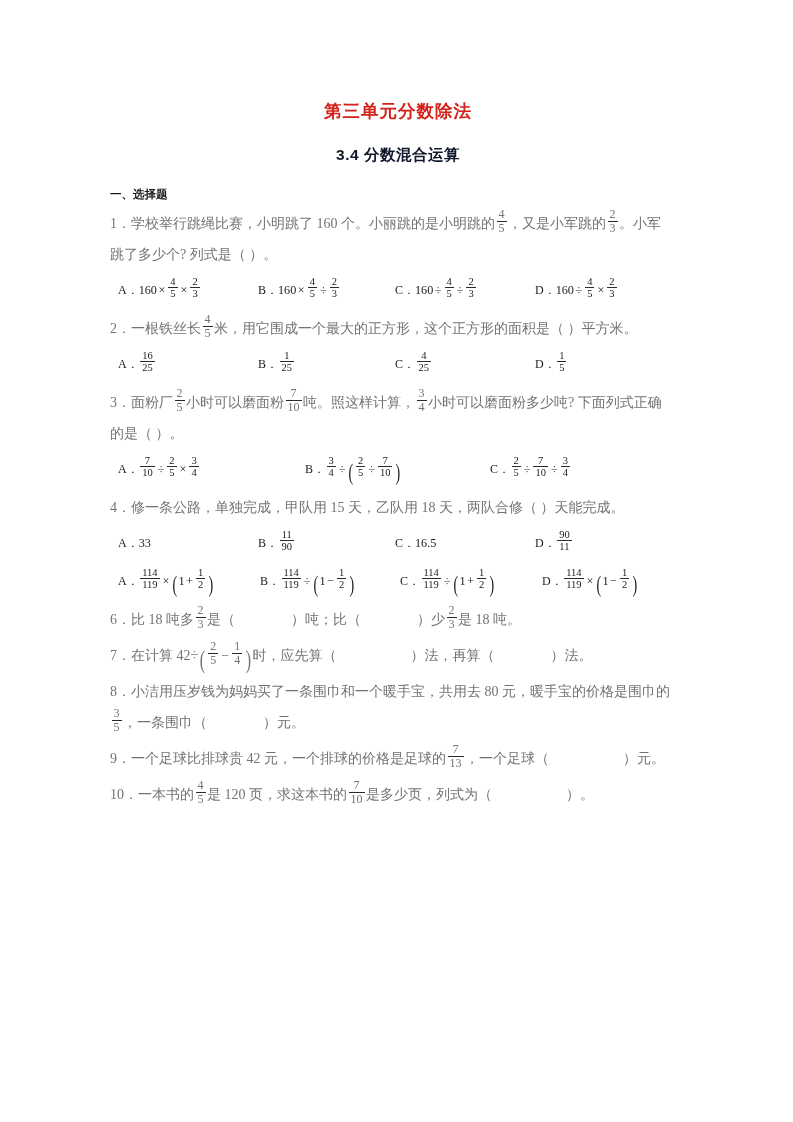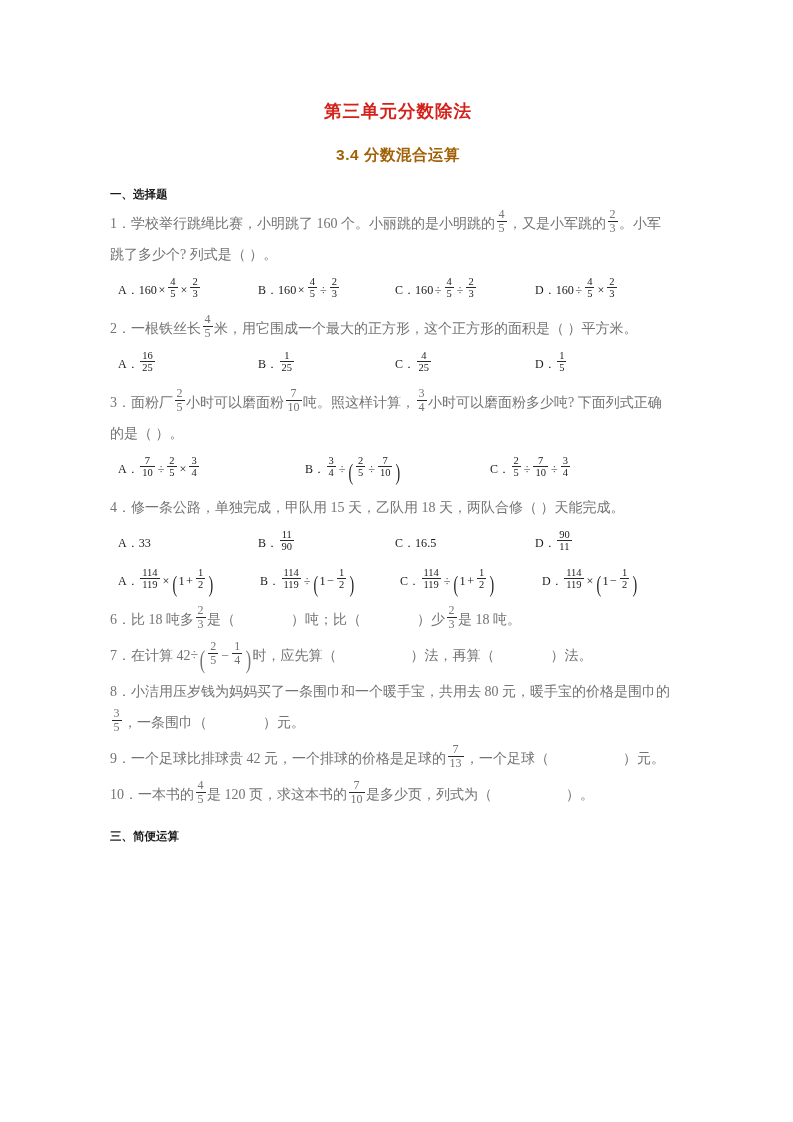--- a/index.html
+++ b/index.html
@@ -127,21 +127,21 @@
   .op { margin: 0 1.5px; }
   .mono-n { font-family: "Liberation Serif", serif; }
 </style>
 </head>
 <body>
 
 <div class="page">
  <div class="content">
 
   <h1 class="doc-title" style="color: rgb(212, 33, 26);">第三单元分数除法</h1>
-  <h2 class="doc-subtitle" style="color: #a16207;">3.4  分数混合运算</h2>
+  <h2 class="doc-subtitle" style="color: #0f172a;">3.4  分数混合运算</h2>
 
   <div class="sub-head">一、选择题</div>
 
   <div class="q">
     <span class="num">1．</span><span>学校举行跳绳比赛，小明跳了 160 个。小丽跳的是小明跳的</span><span class="frac"><span class="n">4</span><span class="d">5</span></span><span>，又是小军跳的</span><span class="frac"><span class="n">2</span><span class="d">3</span></span><span>。小军</span><br>
     <span>跳了多少个? 列式是（        ）。</span>
   </div>
   <div class="opts">
     <span class="opt" style="left:8px"><span class="lbl">A．</span><span class="mono-n">160</span><span class="op">×</span><span class="frac"><span class="n">4</span><span class="d">5</span></span><span class="op">×</span><span class="frac"><span class="n">2</span><span class="d">3</span></span></span>
     <span class="opt" style="left:148px"><span class="lbl">B．</span><span class="mono-n">160</span><span class="op">×</span><span class="frac"><span class="n">4</span><span class="d">5</span></span><span class="op">÷</span><span class="frac"><span class="n">2</span><span class="d">3</span></span></span>
@@ -201,16 +201,15 @@
   </div>
 
   <div class="q">
     <span class="num">9．</span><span>一个足球比排球贵 42 元，一个排球的价格是足球的</span><span class="frac"><span class="n">7</span><span class="d">13</span></span><span>，一个足球（</span><span class="blank-lg"></span><span>）元。</span>
   </div>
 
   <div class="q">
     <span class="num">10．</span><span>一本书的</span><span class="frac"><span class="n">4</span><span class="d">5</span></span><span>是 120 页，求这本书的</span><span class="frac"><span class="n">7</span><span class="d">10</span></span><span>是多少页，列式为（</span><span class="blank-lg"></span><span>）。</span>
   </div>
 
-  <div class="sub-head">三、简便运算</div>
 
  </div>
 </div>
 
 </body></html>

